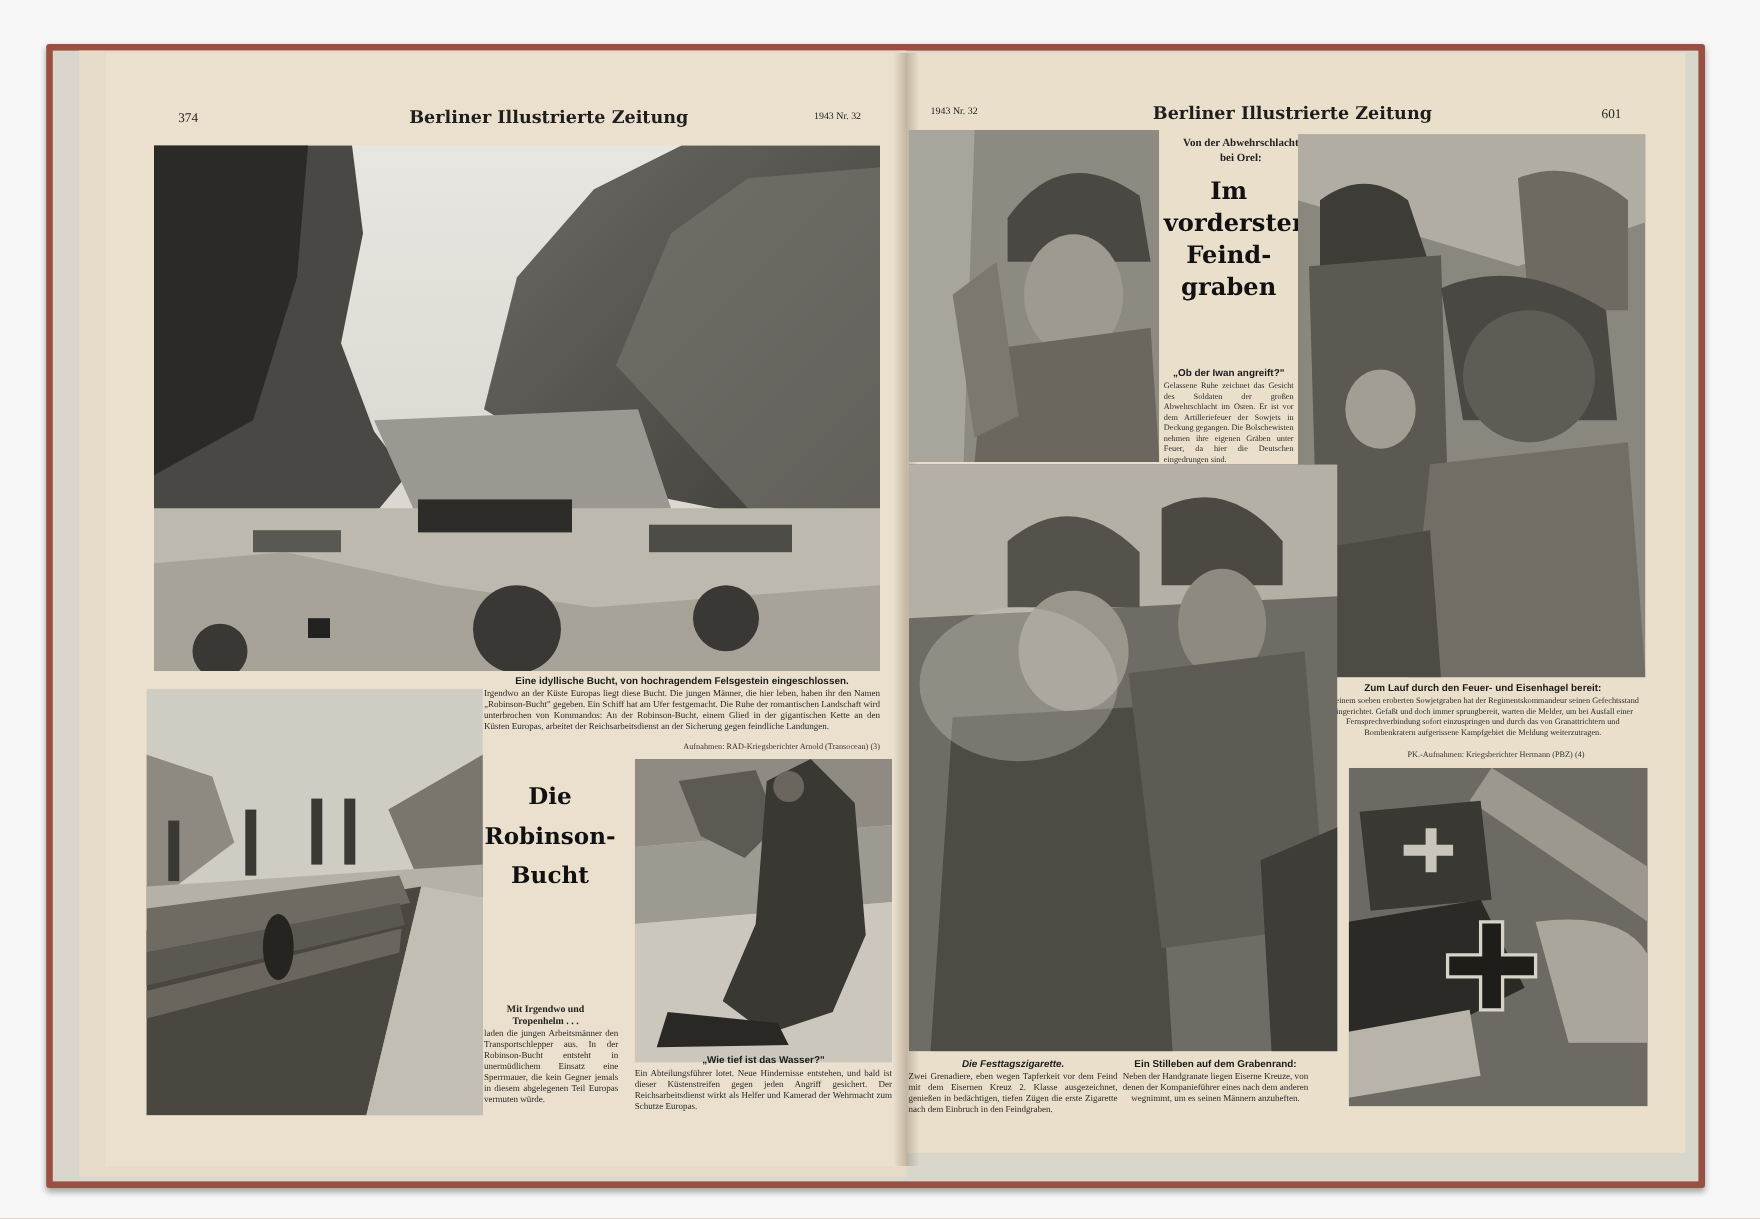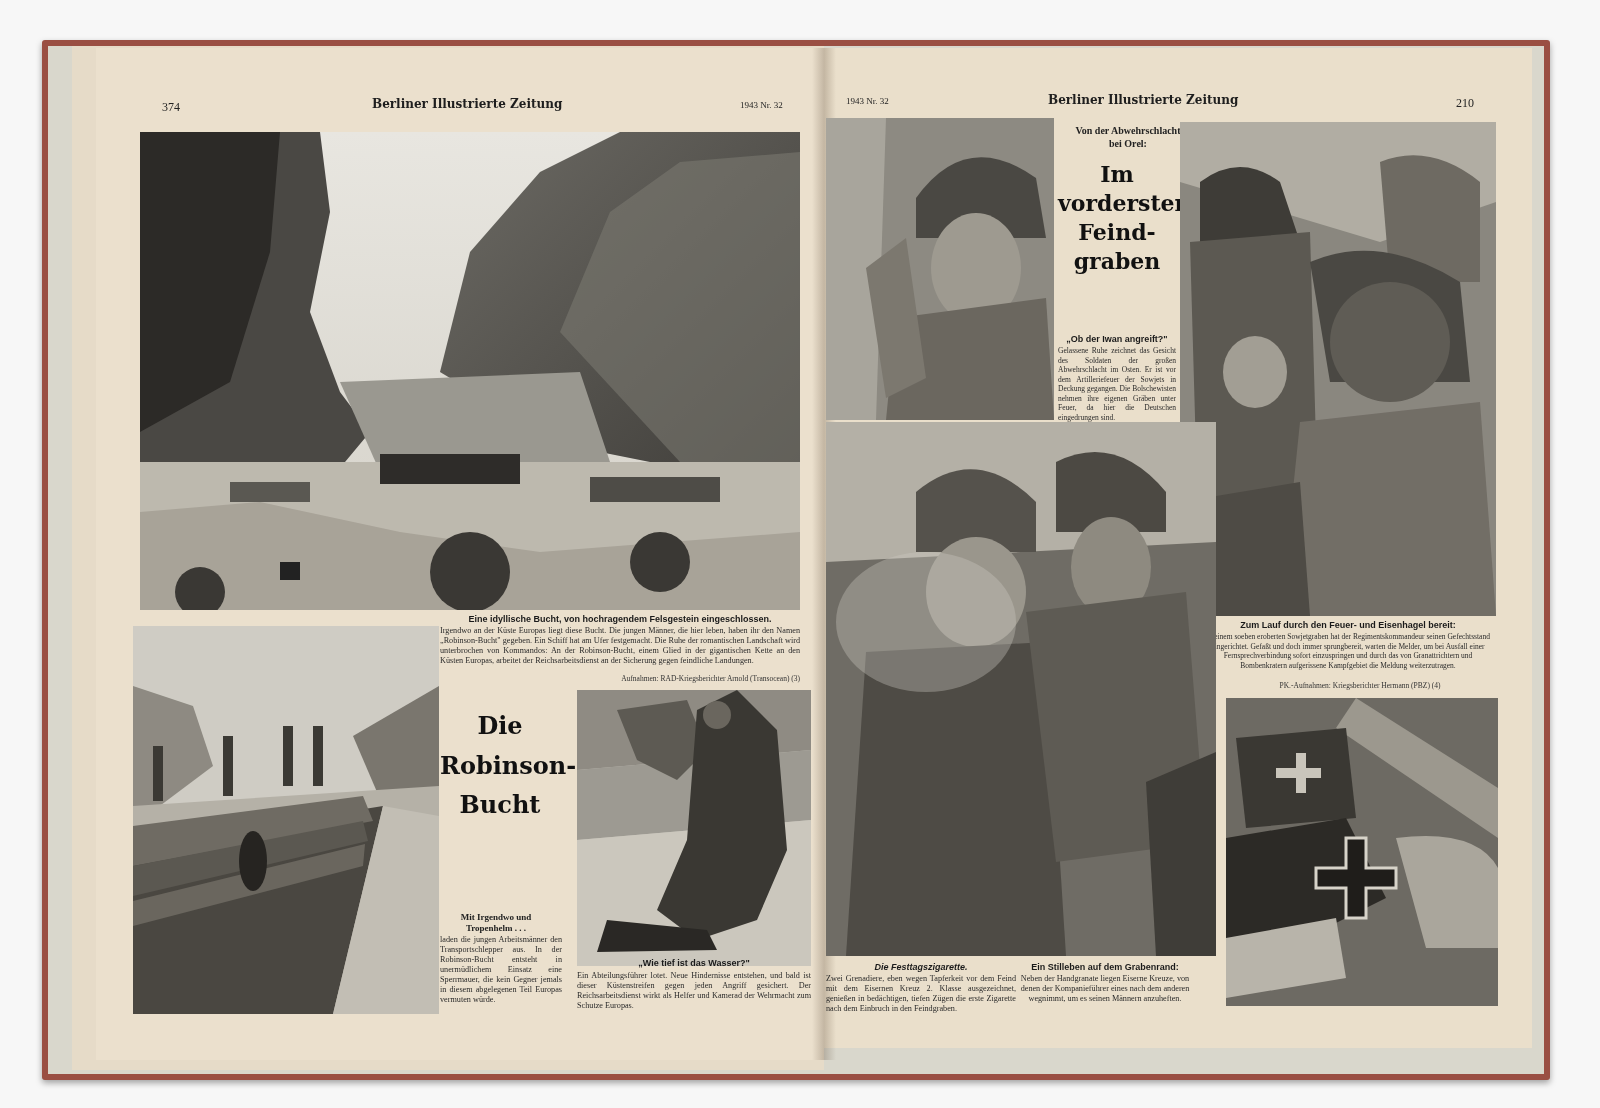--- a/index.html
+++ b/index.html
@@ -5,21 +5,21 @@
   html,body{margin:0;padding:0;}
   body{width:1600px;height:1108px;background:#f7f7f7;position:relative;overflow:hidden;font-family:"Liberation Serif",serif;}
   .cover{position:absolute;left:42px;top:40px;width:1508px;height:1040px;background:#9a4f43;border-radius:3px;box-shadow:0 3px 6px rgba(0,0,0,.35);}
   .board{position:absolute;left:48px;top:46px;width:1496px;height:1028px;background:#d9d7cc;}
   .pagebg{position:absolute;background:#e9ddca;}
   .left-page{left:72px;top:46px;width:752px;height:1024px;background:#e6dbc8;}
   .left-inner{left:96px;top:48px;width:728px;height:1012px;background:#ebe0cd;}
   .right-page{left:824px;top:48px;width:708px;height:1000px;background:#eadfcb;}
   .gutter{position:absolute;left:812px;top:48px;width:24px;height:1012px;background:linear-gradient(90deg,rgba(0,0,0,0) 0%,rgba(80,60,40,.25) 50%,rgba(0,0,0,0) 100%);}
   .hdr{position:absolute;font-size:12px;color:#222;}
-  .masthead{position:absolute;font-family:"DejaVu Serif",serif;font-weight:bold;font-size:12px;color:#1e1e1e;}
+  .masthead{position:absolute;font-family:"DejaVu Serif",serif;font-weight:bold;font-size:16px;color:#1e1e1e;}
   .photo{position:absolute;overflow:hidden;}
   .caption-title{position:absolute;font-family:"Liberation Sans",sans-serif;font-weight:bold;font-size:9px;color:#1a1a1a;text-align:center;}
   .caption-body{position:absolute;font-family:"Liberation Serif",serif;font-size:8.2px;line-height:10px;color:#2a2a2a;text-align:justify;}
   .credit{position:absolute;font-size:7.5px;color:#333;}
   .headline{position:absolute;font-family:"DejaVu Serif",serif;font-weight:bold;color:#111;text-align:center;line-height:1.15;}
   .subhead{position:absolute;font-family:"Liberation Serif",serif;font-weight:bold;font-size:10px;color:#222;text-align:center;line-height:13px;}
 </style>
 </head>
 <body>
 
@@ -80,21 +80,21 @@
     <path d="M0 275 L232 218 L230 240 L0 300 Z" fill="#6a665e"></path>
     <path d="M250 180 L306 190 L306 388 L200 388 Z" fill="#c2beb4"></path>
     <rect x="20" y="120" width="10" height="55" fill="#3b3934"></rect>
     <rect x="90" y="110" width="10" height="60" fill="#3b3934"></rect>
     <rect x="150" y="100" width="10" height="60" fill="#3b3934"></rect>
     <rect x="180" y="100" width="10" height="60" fill="#3b3934"></rect>
     <ellipse cx="120" cy="235" rx="14" ry="30" fill="#262421"></ellipse>
   </svg>
 </div>
 
-<div class="headline" style="left:440px;top:712px;width:120px;font-size:24px;">
+<div class="headline" style="left:440px;top:712px;width:120px;font-size:21px;">
   <div>Die</div>
   <div style="margin-top:12px;">Robinson-</div>
   <div style="margin-top:12px;">Bucht</div>
 </div>
 
 <div class="subhead" style="left:440px;top:912px;width:112px;font-size:9px;line-height:11px;">Mit Irgendwo und Tropenhelm . . .</div>
 <div class="caption-body" style="left:440px;top:935px;width:122px;">laden die jungen Arbeitsmänner den Transportschlepper aus. In der Robinson-Bucht entsteht in unermüdlichem Einsatz eine Sperrmauer, die kein Gegner jemals in diesem abgelegenen Teil Europas vermuten würde.</div>
 
 <div class="photo" style="left:577px;top:690px;width:234px;height:276px;">
   <svg width="234" height="276" viewBox="0 0 234 276">
@@ -106,21 +106,21 @@
     <path d="M120 20 L160 0 L200 40 L210 160 L180 230 L120 250 L80 220 L110 150 Z" fill="#3a3833"></path>
     <path d="M30 230 L130 240 L140 260 L20 262 Z" fill="#2a2825"></path>
     <circle cx="140" cy="25" r="14" fill="#6a665e"></circle>
   </svg>
 </div>
 <div class="caption-title" style="left:577px;top:958px;width:234px;">„Wie tief ist das Wasser?"</div>
 <div class="caption-body" style="left:577px;top:971px;width:234px;">Ein Abteilungsführer lotet. Neue Hindernisse entstehen, und bald ist dieser Küstenstreifen gegen jeden Angriff gesichert. Der Reichsarbeitsdienst wirkt als Helfer und Kamerad der Wehrmacht zum Schutze Europas.</div>
 
 <div class="hdr" style="left:846px;top:96px;font-size:9px;">1943  Nr. 32</div>
 <div class="masthead" style="left:1048px;top:93px;">Berliner Illustrierte Zeitung</div>
-<div class="hdr" style="left:1456px;top:96px;">210</div>
+<div class="hdr" style="left:1456px;top:96px;">601</div>
 
 <div class="photo" style="left:826px;top:118px;width:228px;height:302px;">
   <svg width="228" height="302" viewBox="0 0 228 302">
     <rect width="228" height="302" fill="#8d8a82"></rect>
     <path d="M0 0 L60 0 L50 302 L0 302 Z" fill="#a8a59c"></path>
     <path d="M90 80 Q140 10 210 60 L220 120 L90 120 Z" fill="#4a4843"></path>
     <ellipse cx="150" cy="150" rx="45" ry="55" fill="#9e9a90"></ellipse>
     <path d="M70 200 L220 180 L228 302 L60 302 Z" fill="#6b675f"></path>
     <path d="M40 150 L80 120 L100 260 L60 280 Z" fill="#7c786f"></path>
   </svg>

